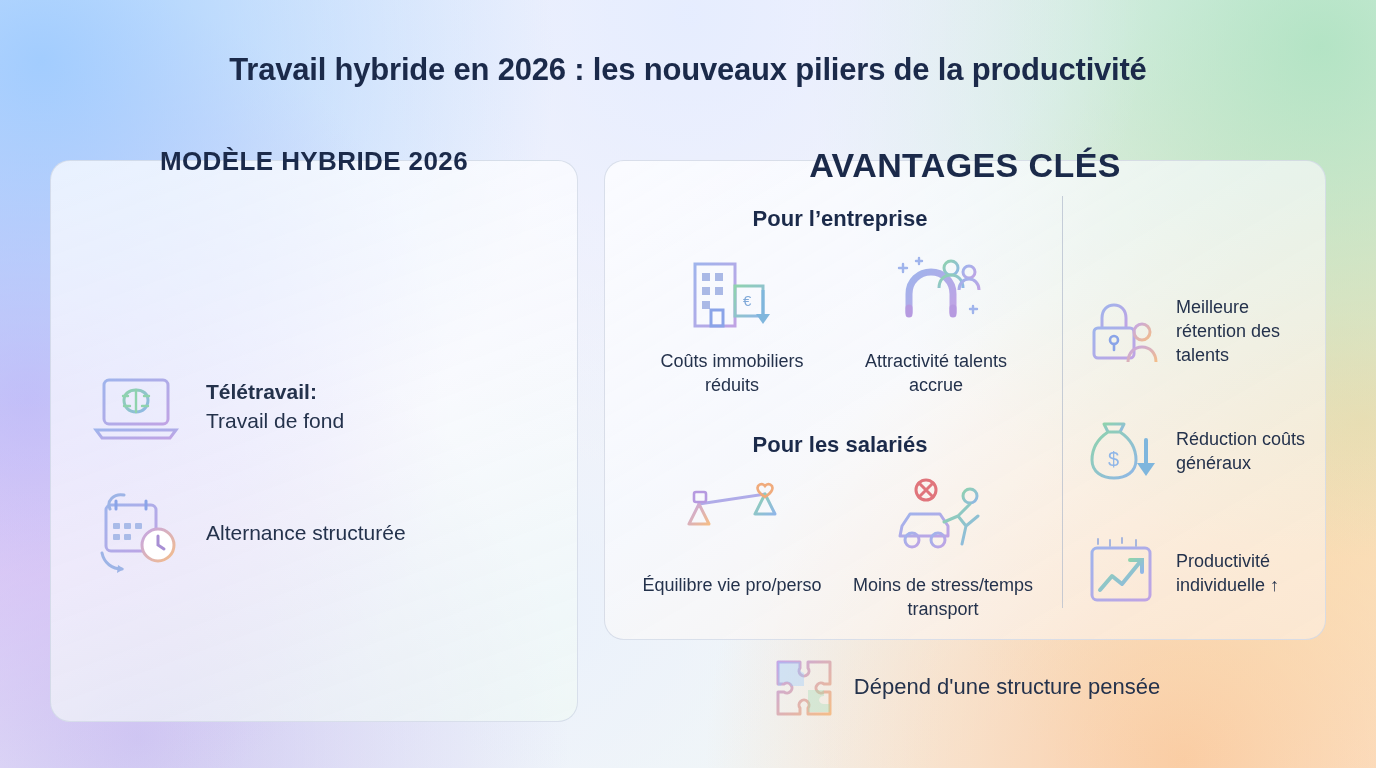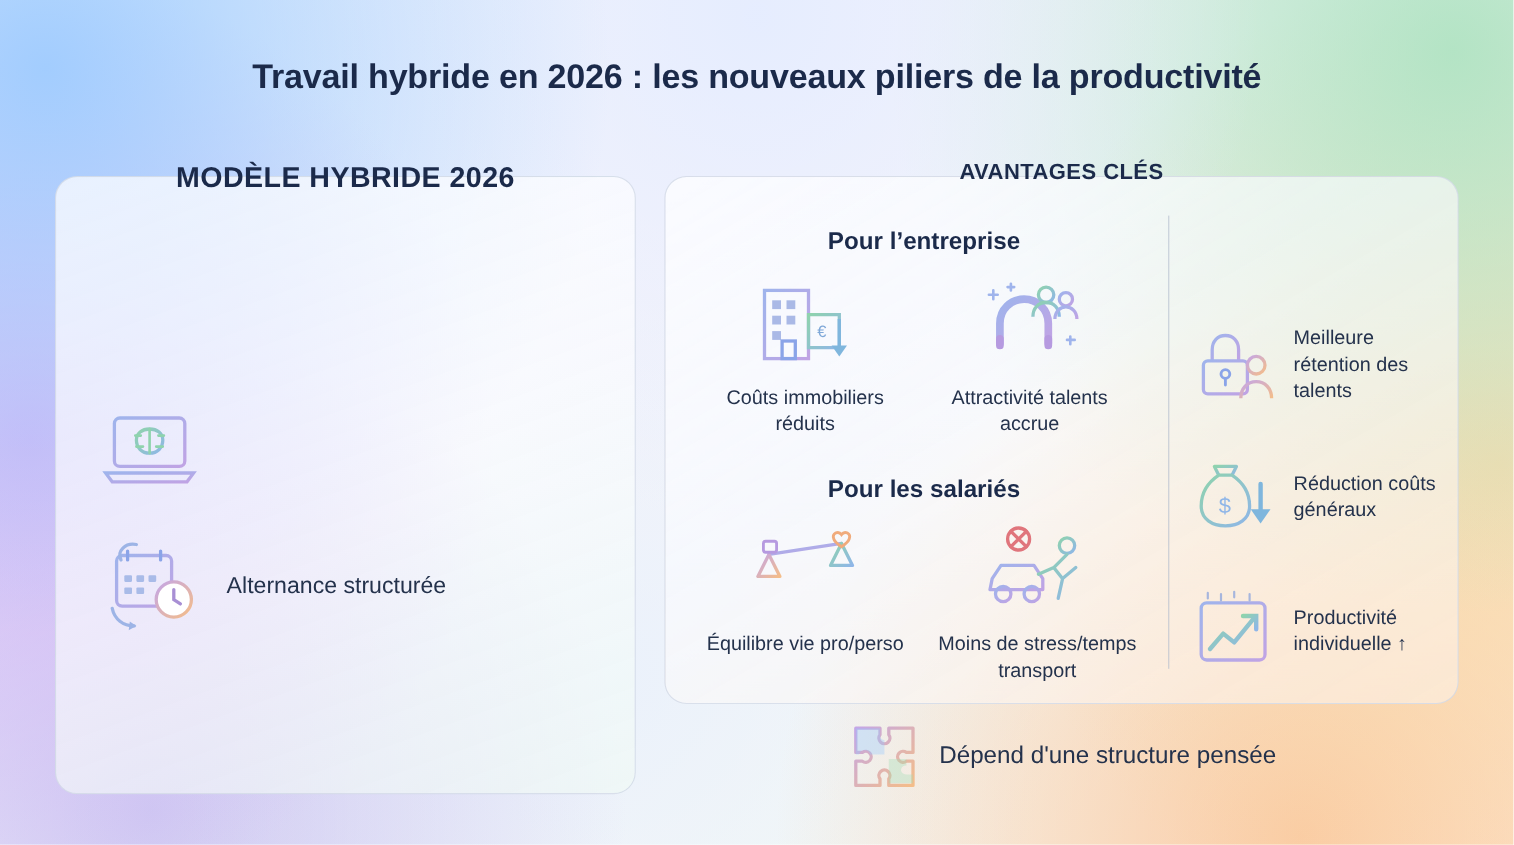--- a/index.html
+++ b/index.html
@@ -98,21 +98,21 @@
     background: linear-gradient(150deg, rgba(255,255,255,0.72) 0%, rgba(250,251,255,0.66) 40%, rgba(253,240,228,0.62) 100%);
     border: 1px solid rgba(205,214,228,0.75);
     box-sizing: border-box;
   }
   .panel-right-title {
     position: absolute;
     top: 146px;
     left: 604px;
     width: 722px;
     text-align: center;
-    font-size: 20px;
+    font-size: 34px;
     font-weight: bold;
     color: #1b2a4a;
     letter-spacing: 0.4px;
   }
   .divider {
     position: absolute;
     left: 1062px;
     top: 196px;
     width: 1px;
     height: 412px;
@@ -208,20 +208,24 @@
 
   <div class="left-row" style="top:360px;">
     <div class="icon-box">
       <svg viewBox="0 0 96 92">
         <rect x="16" y="20" width="64" height="44" rx="5" fill="none" stroke="url(#gradBP)" stroke-width="3"></rect>
         <path d="M8 70h80l-6 8H14z" fill="none" stroke="url(#gradBP)" stroke-width="3"></path>
         <path d="M48 30c-7 0-12 4-12 10 0 7 5 12 12 12s12-5 12-12c0-6-5-10-12-10z" fill="none" stroke="url(#gradGB)" stroke-width="3"></path>
         <path d="M48 30v22M40 36h-5M56 36h5M42 46h-6M54 46h6" stroke="#8fd3ad" stroke-width="2.4" stroke-linecap="round"></path>
       </svg>
     </div>
+    <div class="txt">
+      <b>Télétravail:</b><br>
+      <span>Travail de fond</span>
+    </div>
   </div>
 
   <div class="left-row" style="top:487px;">
     <div class="icon-box">
       <svg viewBox="0 0 96 92">
         <rect x="18" y="18" width="50" height="46" rx="5" fill="none" stroke="url(#gradBP)" stroke-width="3"></rect>
         <path d="M18 30h50" stroke="url(#gradBP)" stroke-width="3"></path>
         <path d="M28 14v8M58 14v8" stroke="#8aa4e8" stroke-width="3" stroke-linecap="round"></path>
         <g fill="#a9bbe8">
           <rect x="25" y="36" width="7" height="6" rx="1"></rect>

